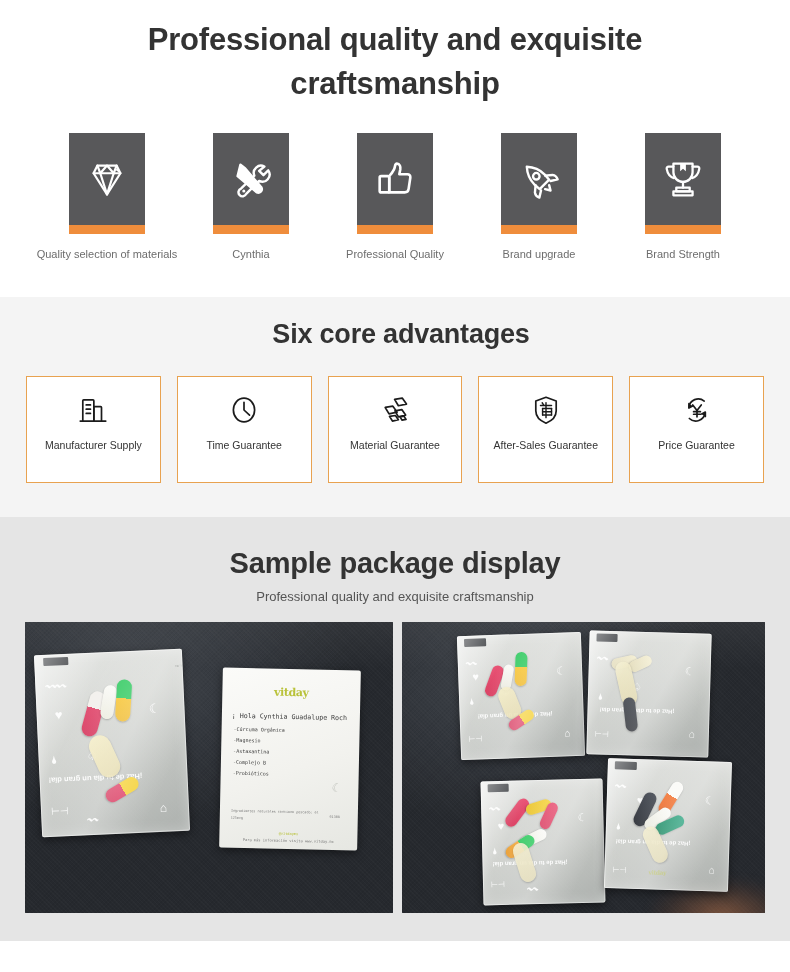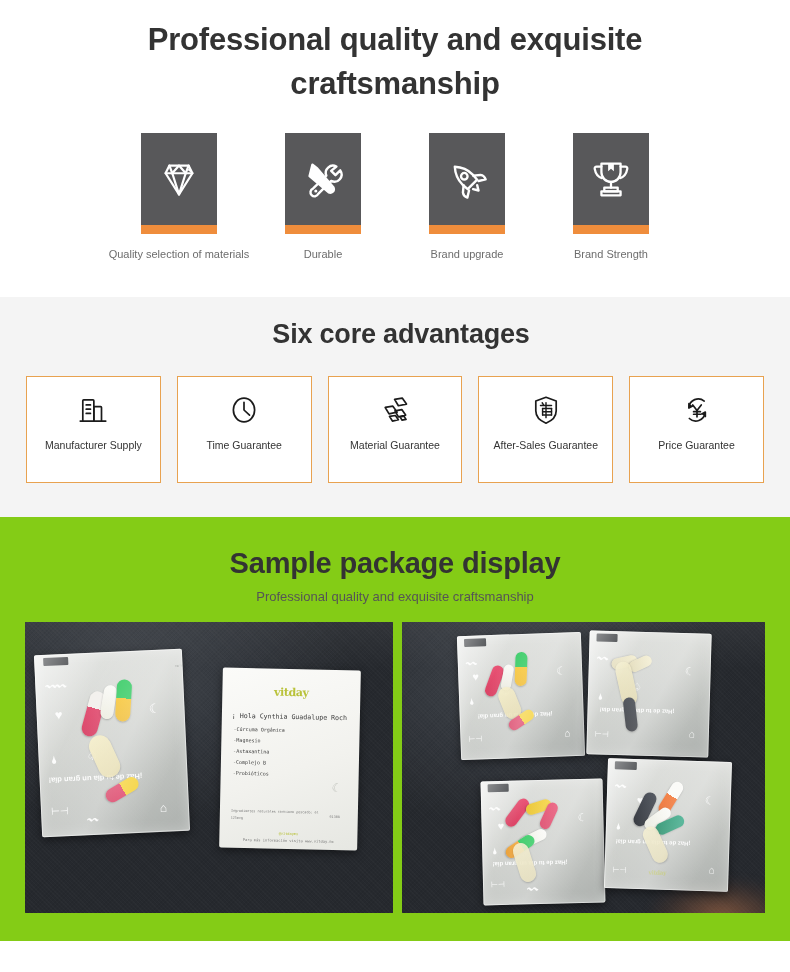--- a/index.html
+++ b/index.html
@@ -87,21 +87,21 @@
   .core-label {
     margin-top: 12px;
     font-size: 10.5px;
     color:#333333;
     text-align:center;
     line-height:1.28;
     padding: 0 3px;
   }
 
   
-  .sample { background:#84cc16; padding-top: 30px; }
+  .sample { background:#e5e5e5; padding-top: 30px; }
   .sample-title {
     text-align:center;
     font-size: 29px;
     font-weight:700;
     color:#333333;
     margin:0;
     letter-spacing:-0.2px;
   }
   .sample-sub {
     text-align:center;
@@ -251,23 +251,33 @@
       <div class="feature-item">
         <div class="feature-tile">
           <svg class="feature-icon" viewBox="0 0 48 48" fill="none" stroke="#ffffff" stroke-width="2.4" stroke-linejoin="round" stroke-linecap="round">
             <path d="M13 9 L18 13 L35 33 a3.8 3.8 0 0 1 -5 5 L10 21 Z" fill="#ffffff" stroke="none"></path>
             <path d="M13 9 L18 13 L35 33 a3.8 3.8 0 0 1 -5 5 L10 21 Z"></path>
             <path d="M38 11 a7.5 7.5 0 0 0 -10.5 9.5 L13.5 34 a4.2 4.2 0 1 0 5.5 5.5 L32.5 26 A7.5 7.5 0 0 0 42 15 l-5 5 -4.5 -4.5 Z"></path>
             <circle cx="16.5" cy="36.5" r="1.6" fill="#ffffff" stroke="none"></circle>
           </svg>
         </div>
         <div class="feature-bar"></div>
-        <div class="feature-label">Durable</div>
-      </div>
-
+        <div class="feature-label">Cynthia</div>
+      </div>
+
+      <div class="feature-item">
+        <div class="feature-tile">
+          <svg class="feature-icon" viewBox="0 0 48 48" fill="none" stroke="#ffffff" stroke-width="2.6" stroke-linejoin="round" stroke-linecap="round">
+            <path d="M18 21 C18 21 21 18 23 14 C24.5 11 23.5 8 26 8 c3 0 4 3 3.5 6 L28.5 19 L37 19 a3 3 0 0 1 3 3.4 l-1.8 12 a4 4 0 0 1 -4 3.6 L18 38 Z"></path>
+            <rect x="8" y="21" width="10" height="17" rx="1.6"></rect>
+          </svg>
+        </div>
+        <div class="feature-bar"></div>
+        <div class="feature-label">Professional Quality</div>
+      </div>
 
       <div class="feature-item">
         <div class="feature-tile">
           <svg class="feature-icon" viewBox="0 0 48 48" fill="none" stroke="#ffffff" stroke-width="2.4" stroke-linejoin="round" stroke-linecap="round">
             <g transform="rotate(-45 24 24)">
               <path d="M24 6 c5 5.5 7.5 12 7.5 19 L31 32 L17 32 l-0.5 -7 C16.5 18 19 11.5 24 6 Z"></path>
               <circle cx="24" cy="20" r="3.4"></circle>
               <path d="M17 26 L11 31 c-1.5 2 -1.5 5 -0.5 7 l6.5 -4"></path>
               <path d="M31 26 L37 31 c1.5 2 1.5 5 0.5 7 l-6.5 -4"></path>
               <path d="M21 36 l3 5 l3 -5"></path>

